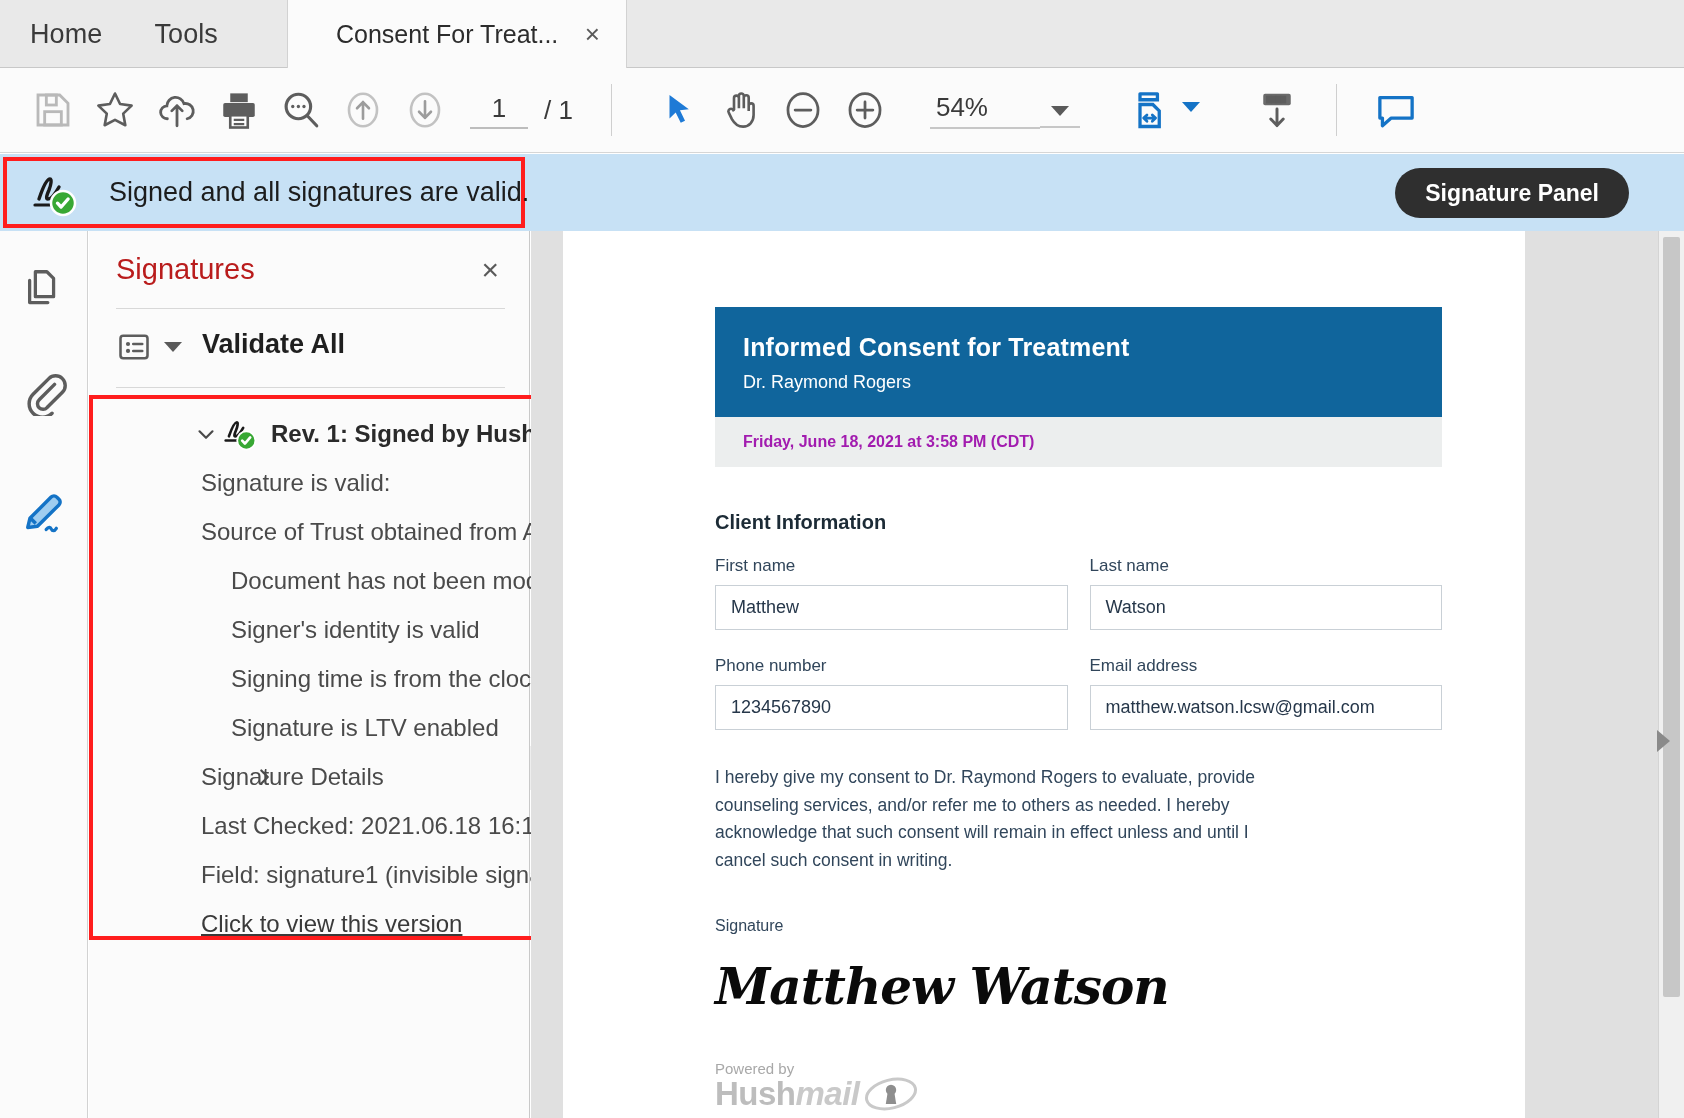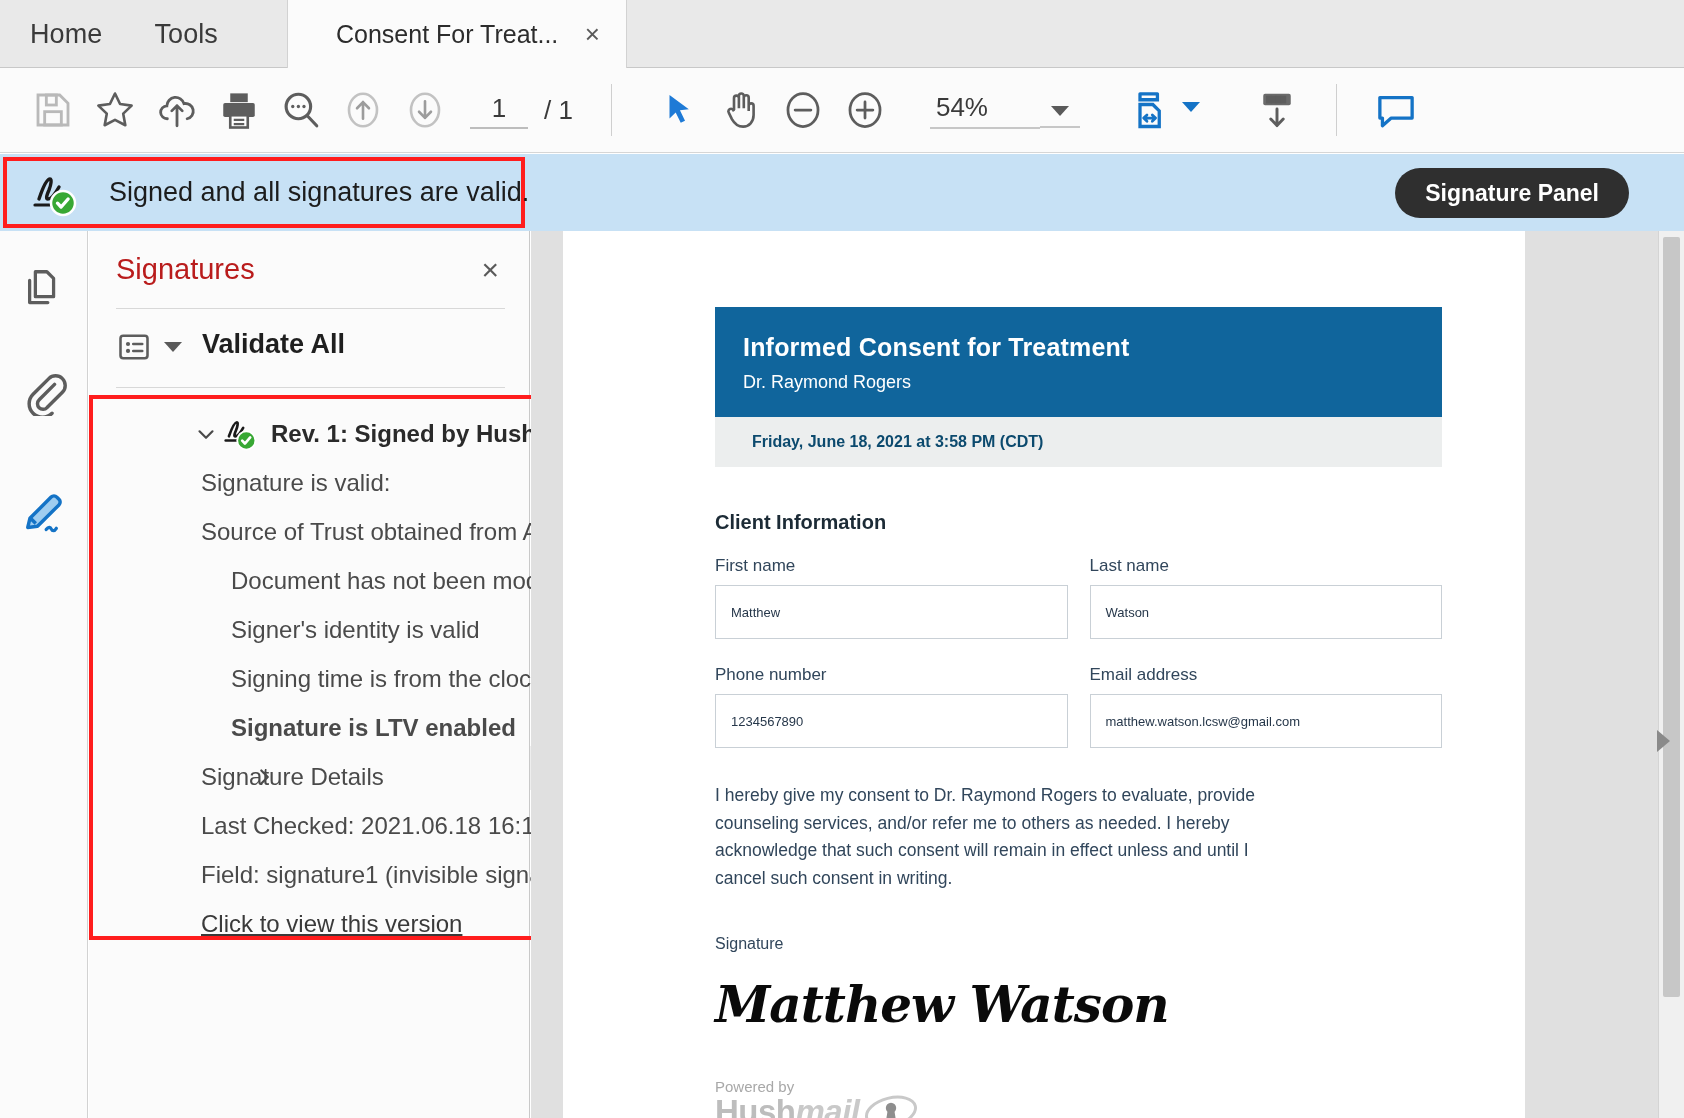--- a/index.html
+++ b/index.html
@@ -180,30 +180,30 @@
     background: #ffffff;
   }
   .doc-inner { position: absolute; left: 152px; top: 76px; width: 727px; }
 
   .doc-head {
     background: #10659c; color: #fff; padding: 26px 28px 24px 28px;
   }
   .doc-head-title { font-size: 25px; font-weight: bold; letter-spacing: .2px; }
   .doc-head-sub { font-size: 18px; margin-top: 10px; }
   .doc-date-bar { background: #eceeee; padding: 16px 28px; }
-  .doc-date { font-size: 16px; color: #0c4a6e; font-weight: bold; margin-left: 9px; }
+  .doc-date { font-size: 16px; color: #a21caf; font-weight: bold; }
 
   .sec-title { font-size: 20px; font-weight: bold; color: #1c2b36; margin: 44px 0 0 0; }
   .frow { display: flex; gap: 22px; margin-top: 22px; }
   .fcell { flex: 1; }
   .flabel { font-size: 17px; color: #31465b; margin-bottom: 9px; }
   .finput {
-    border: 1px solid #c9d0d6; background: #fff; height: 54px;
+    border: 1px solid #c9d0d6; background: #fff; height: 45px;
     display: flex; align-items: center; padding-left: 15px;
-    font-size: 13px; color: #26374a;
+    font-size: 18px; color: #26374a;
   }
   .consent {
     margin-top: 34px; font-size: 17.5px; line-height: 1.58; color: #31465b;
     max-width: 575px;
   }
   .sig-label { margin-top: 42px; font-size: 16px; color: #31465b; }
   .sig-name {
     font-family: "DejaVu Serif", serif; font-style: italic; font-weight: bold;
     font-size: 50px; color: #0a0a0a; margin-top: 22px; letter-spacing: -1px;
   }
@@ -457,21 +457,21 @@
             </div>
             <div class="tree-row indent-2" style="position: relative;">
               <div class="tw">Document has not been modifi</div>
             </div>
             <div class="tree-row indent-2" style="position: relative;">
               <div class="tw">Signer's identity is valid</div>
             </div>
             <div class="tree-row indent-2" style="position: relative;">
               <div class="tw">Signing time is from the clock c</div>
             </div>
-            <div class="tree-row indent-2" style="position: relative; font-weight: bold;">
+            <div class="tree-row indent-2" style="position: relative;">
               <div class="tw">Signature is LTV enabled</div>
             </div>
             <div class="tree-row indent-1" style="position: relative;">
               <div class="chev" style="position: absolute; left: 158px;">
                 <svg width="26" height="26" viewBox="0 0 24 24" fill="none" stroke="#4a4a4a" stroke-width="2" stroke-linecap="round" stroke-linejoin="round">
                   <path d="M9.5 6l6 6-6 6"></path>
                 </svg>
               </div>
               <div class="tw">Signature Details</div>
             </div>

